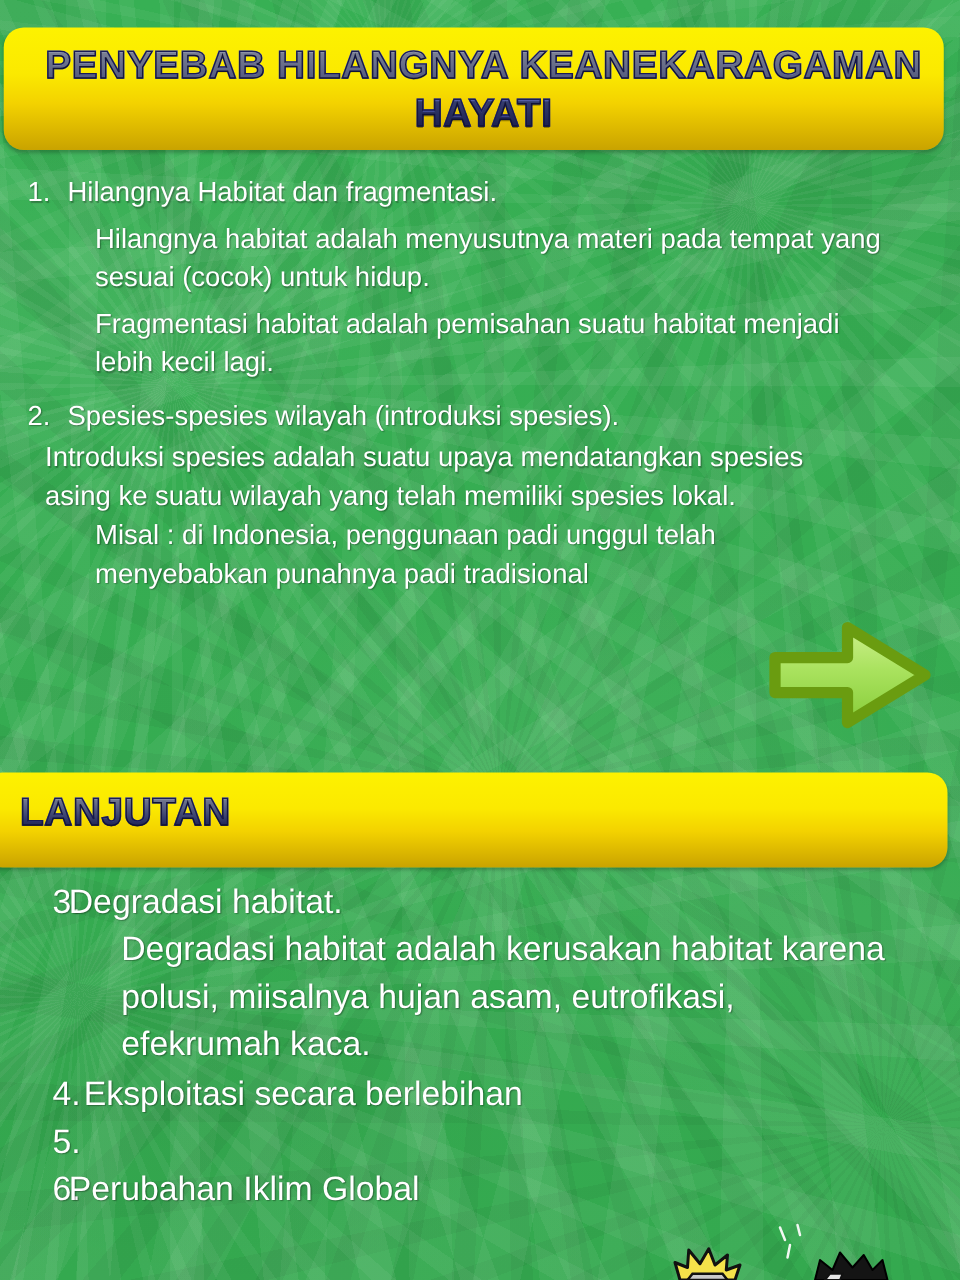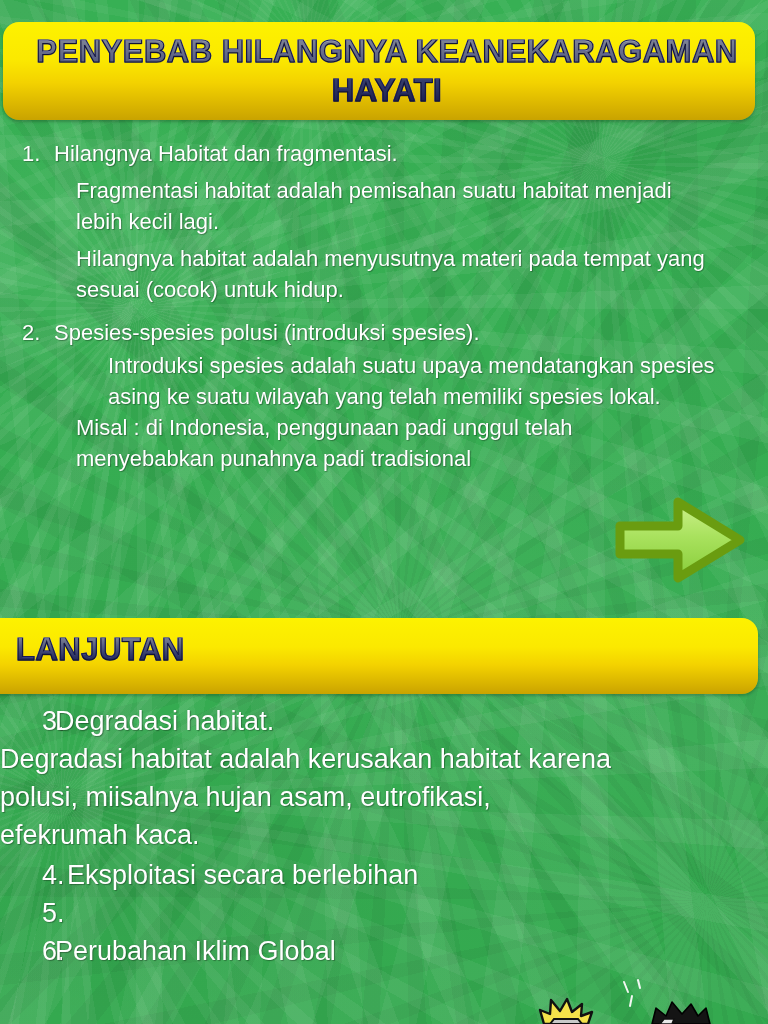--- a/index.html
+++ b/index.html
@@ -128,20 +128,21 @@
     width:55px; flex:0 0 55px;
     padding-left:42px;
     font-size:27px; line-height:38px;
   }
   .sec-bottom .txt{
     font-size:27px; line-height:38px;
     max-width:640px;
     text-align:center;
   }
   .sec-bottom .sub{
+    margin-left:97px;
     font-size:27px; line-height:38px;
     max-width:620px;
   }
   .sec-bottom .gap{ height:2px; }
 
   
   #arrow-clip{
     position:absolute; left:612px; top:492px;
     width:140px; height:96px;
   }
@@ -164,28 +165,28 @@
   <div class="banner" id="banner-title"></div>
   <div class="wordart" id="title-text">PENYEBAB HILANGNYA KEANEKARAGAMAN
 HAYATI</div>
 
   <div class="sec-top bodytext">
 
     <div class="item">
       <div class="num">1.</div>
       <div class="txt">Hilangnya Habitat dan fragmentasi.</div>
     </div>
+    <div class="txt para" style="margin-left:76px;">Hilangnya habitat adalah menyusutnya materi pada tempat yang sesuai (cocok) untuk hidup.</div>
     <div class="txt para" style="margin-left:76px;">Fragmentasi habitat adalah pemisahan suatu habitat menjadi lebih kecil lagi.</div>
-    <div class="txt para" style="margin-left:76px;">Hilangnya habitat adalah menyusutnya materi pada tempat yang sesuai (cocok) untuk hidup.</div>
 
     <div class="item" style="margin-top:12px;">
       <div class="num">2.</div>
-      <div class="txt">Spesies-spesies polusi (introduksi spesies).</div>
-    </div>
-    <div class="txt para-tight" style="margin-left:108px;">Introduksi spesies adalah suatu upaya mendatangkan spesies asing ke suatu wilayah yang telah memiliki spesies lokal.</div>
+      <div class="txt">Spesies-spesies wilayah (introduksi spesies).</div>
+    </div>
+    <div class="txt para-tight" style="margin-left:36px;">Introduksi spesies adalah suatu upaya mendatangkan spesies asing ke suatu wilayah yang telah memiliki spesies lokal.</div>
     <div class="txt para-tight" style="margin-left:76px;">Misal : di Indonesia, penggunaan padi unggul telah menyebabkan punahnya padi tradisional</div>
   </div>
 
   <svg id="arrow-clip" viewBox="0 0 140 96">
     <defs>
       <linearGradient id="agrad" x1="0" y1="0" x2="0" y2="1">
         <stop offset="0%" stop-color="#cdf08c"></stop>
         <stop offset="45%" stop-color="#a9e25e"></stop>
         <stop offset="100%" stop-color="#88cd3a"></stop>
       </linearGradient>

